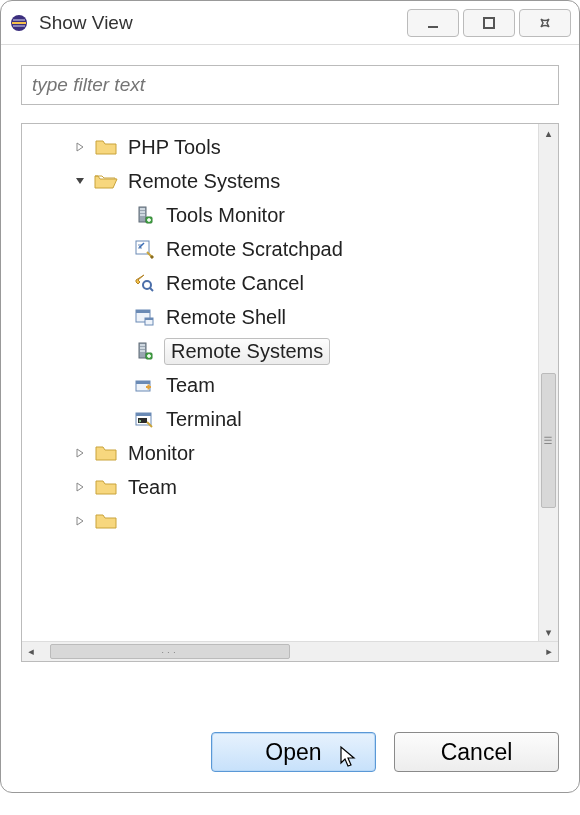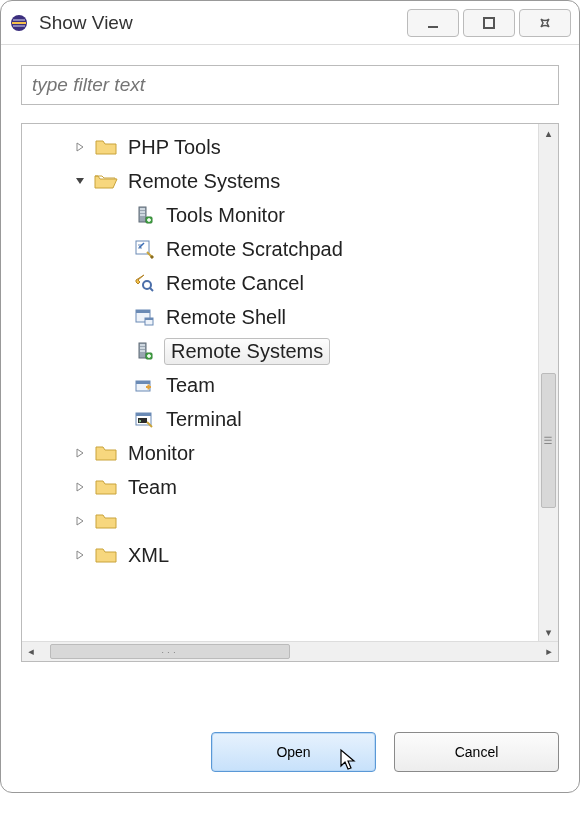--- a/index.html
+++ b/index.html
@@ -191,21 +191,21 @@
     display: flex;
     justify-content: flex-end;
     gap: 18px;
     margin-top: 70px;
   }
   .btn {
     width: 165px;
     height: 40px;
     border: 1px solid #8a8a8a;
     border-radius: 4px;
-    font-size: 14px;
+    font-size: 23px;
     font-family: inherit;
     display: flex;
     align-items: center;
     justify-content: center;
     cursor: pointer;
   }
   .btn.default {
     background: linear-gradient(#e7f2fd, #c7e1fb);
     border-color: #5a98d6;
     box-shadow: inset 0 0 0 1px #b9d8f6;
@@ -408,33 +408,20 @@
                 <svg width="10" height="10">
                   <path d="M2 1 L8 5 L2 9 Z" fill="none" stroke="#888"></path>
                 </svg>
               </span>
               <span class="node-icon">
                 <svg width="22" height="18">
                   <path d="M1 4 L1 16 L21 16 L21 6 L10 6 L8 3 L1 3 Z" fill="#f7d77e" stroke="#c9a33a"></path>
                 </svg>
               </span>
             </div>
-            <div class="tree-row indent1">
-              <span class="toggle">
-                <svg width="10" height="10">
-                  <path d="M2 1 L8 5 L2 9 Z" fill="none" stroke="#888"></path>
-                </svg>
-              </span>
-              <span class="node-icon">
-                <svg width="22" height="18">
-                  <path d="M1 4 L1 16 L21 16 L21 6 L10 6 L8 3 L1 3 Z" fill="#f7d77e" stroke="#c9a33a"></path>
-                </svg>
-              </span>
-              <span class="label-box">XML</span>
-            </div>
           </div>
 
         <div class="vscroll">
           <div class="arrow">▴</div>
           <div class="track">
             <div class="thumb">☰</div>
           </div>
           <div class="arrow">▾</div>
         </div>
       </div>

